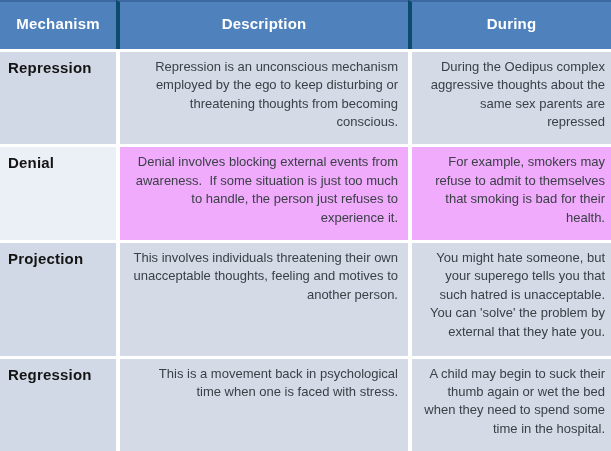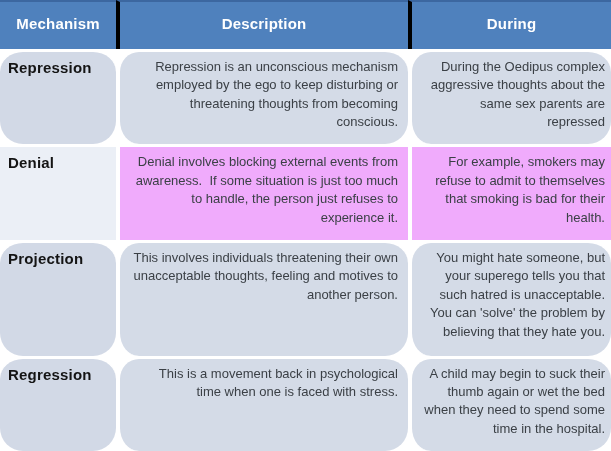--- a/index.html
+++ b/index.html
@@ -29,21 +29,21 @@
     background: #4f81bd;
     color: #ffffff;
     font-size: 15px;
     font-weight: bold;
     text-align: center;
     vertical-align: middle;
     border-top: 2px solid #3c67a0;
     padding: 2px 4px 6px 4px;
     letter-spacing: 0.2px;
   }
-  thead th + th { border-left: 4px solid #000000; margin-left: 6px; }
+  thead th + th { border-left: 4px solid #0c4a6e; margin-left: 6px; }
 
   tbody td {
     vertical-align: top;
     border-top: 3px solid #ffffff;
   }
   tbody td + td { border-left: 4px solid #ffffff; text-align: right; }
 
   td.mech {
     font-size: 15px;
     font-weight: bold;
@@ -53,21 +53,21 @@
   }
   td.desc, td.ex {
     font-size: 13px;
     color: #3b4046;
     line-height: 1.42;
     padding: 6px 10px 4px 11px;
     white-space: pre-wrap;
   }
   td.ex { padding-left: 10px; padding-right: 6px; }
 
-  tr.band-a td       { background: #d4dbe7; border-radius: 23px; }
+  tr.band-a td       { background: #d4dbe7; }
   tr.band-a td.mech  { background: #d2d9e6; }
   tr.band-b td       { background: #f0abfc; }
   tr.band-b td.mech  { background: #ebeff6; padding-left: 8px; }
 
   tr.h-head { height: 49px; }
   tr.h-r1 { height: 64px; }
   tr.h-r2 { height: 66px; }
   tr.h-r3 { height: 80px; padding-left: 48px; }
   tr.h-r4 { height: 68px; }
   tr.h-r5 { height: 74px; }
@@ -96,21 +96,21 @@
         <td class="ex">During the Oedipus complex aggressive thoughts about the same sex parents are repressed</td>
       </tr>
       <tr class="band-b h-r2">
         <td class="mech">Denial</td>
         <td class="desc">Denial involves blocking external events from awareness.  If some situation is just too much to handle, the person just refuses to experience it.</td>
         <td class="ex">For example, smokers may refuse to admit to themselves  that smoking is bad for their health.</td>
       </tr>
       <tr class="band-a h-r3">
         <td class="mech">Projection</td>
         <td class="desc">This involves individuals threatening their own unacceptable thoughts, feeling and motives to another person.</td>
-        <td class="ex">You might hate someone, but your superego tells you that such hatred is unacceptable.  You can 'solve' the problem by believing that they hate you.</td>
+        <td class="ex">You might hate someone, but your superego tells you that such hatred is unacceptable.  You can 'solve' the problem by external that they hate you.</td>
       </tr>
       <tr class="band-a h-r5">
         <td class="mech">Regression</td>
         <td class="desc">This is a movement back in psychological time when one is faced with stress.</td>
         <td class="ex">A child may begin to suck their thumb again or wet the bed when they need to spend some time in the hospital.</td>
       </tr>
 
     </tbody>
   </table>
 </div>

